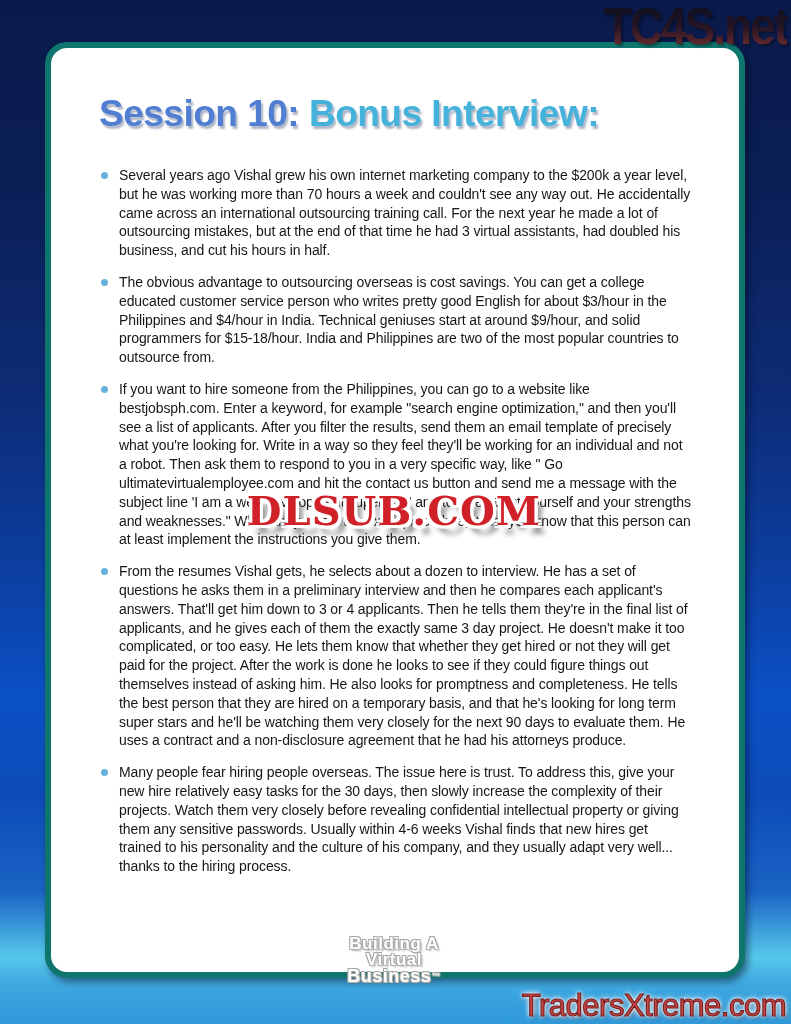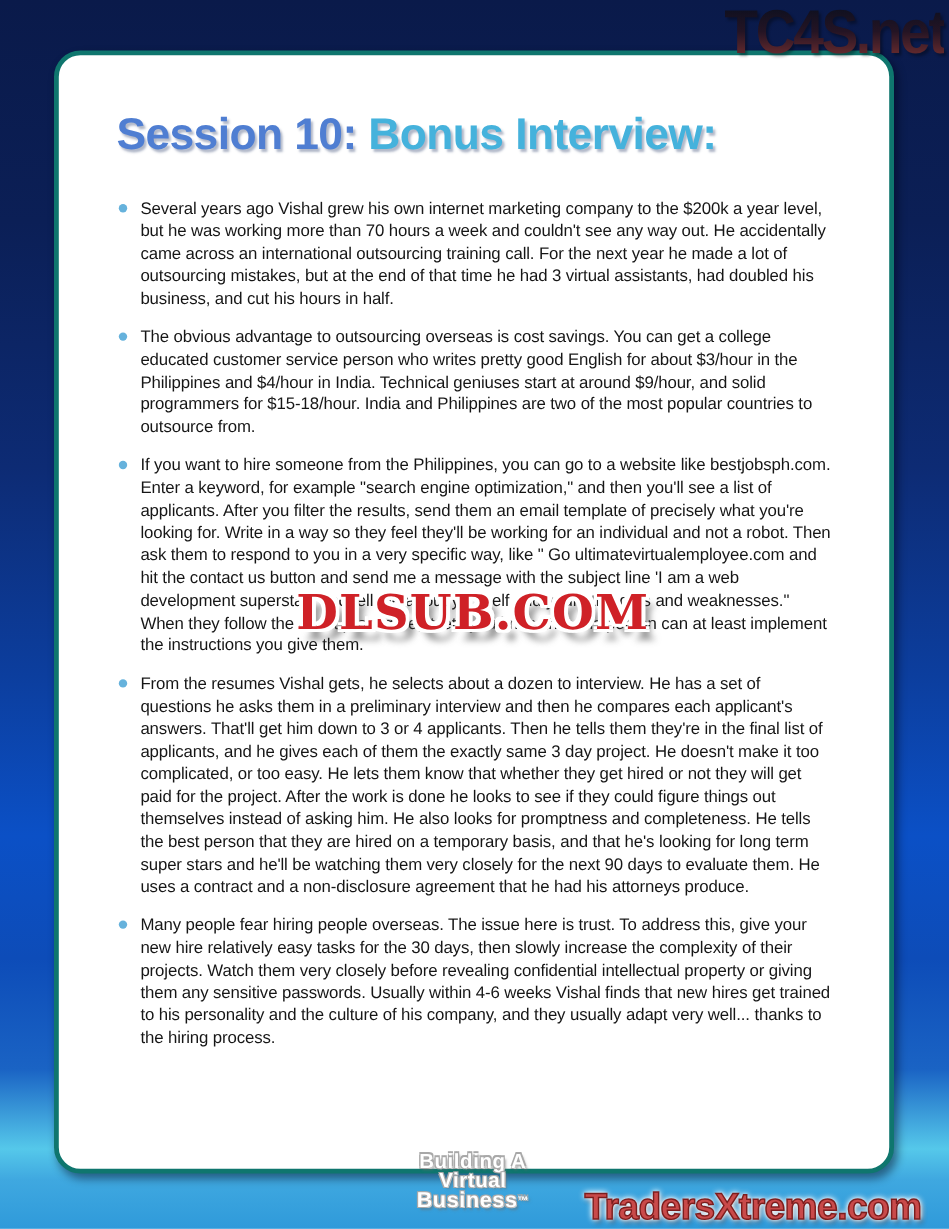--- a/index.html
+++ b/index.html
@@ -20,21 +20,21 @@
       #3fa8e0 96%,
       #2f9ada 100%);
   }
 
   
   .page-card {
     position:absolute;
     left:45px; top:42px;
     width:700px; height:936px;
     background:#ffffff;
-    border:4px solid #0f766e;
+    border:6px solid #0f766e;
     border-radius:22px;
     box-shadow:3px 4px 7px rgba(0,0,20,0.45);
     padding:44px 46px 0 48px;
     overflow:hidden;
   }
 
   
   .doc-title {
     font-size:37px;
     font-weight:bold;
@@ -110,23 +110,23 @@
     text-shadow:
       -3px -3px 0 #fff, 3px -3px 0 #fff, -3px 3px 0 #fff, 3px 3px 0 #fff,
       -3px 0 0 #fff, 3px 0 0 #fff, 0 -3px 0 #fff, 0 3px 0 #fff,
       7px 9px 5px rgba(70,70,70,0.55);
     z-index:6;
     white-space:nowrap;
   }
 
   .wm-traders {
     position:absolute;
-    right:23px; bottom:0px;
+    right:5px; bottom:0px;
     font-size:31px;
-    font-weight:bold;
+    font-weight:normal;
     letter-spacing:-0.5px;
     color:#c94a4a;
     -webkit-text-stroke:1.2px #7c1d1d;
     text-shadow:
       0 0 3px #ffffff, 0 0 5px #ffffff, 0 0 6px #ffffff,
       2px 3px 4px rgba(40,0,0,0.45);
     z-index:6;
     white-space:nowrap;
   }
 
@@ -135,21 +135,21 @@
     position:absolute;
     left:394px; top:936px;
     transform:translateX(-50%);
     text-align:center;
     font-weight:bold;
     color:#ffffff;
     z-index:7;
     line-height:16px;
     white-space:nowrap;
   }
-  .brand-logo .l1 { font-size:17px; letter-spacing:0.5px;margin-top:24px; }
+  .brand-logo .l1 { font-size:17px; letter-spacing:0.5px; }
   .brand-logo .l2 { font-size:17px; letter-spacing:0.5px; }
   .brand-logo .l3 { font-size:18px; letter-spacing:0.5px; }
   .brand-line {
     text-shadow:
       -1px -1px 0 #a8a8a8, 1px -1px 0 #a8a8a8,
       -1px 1px 0 #a8a8a8, 1px 1px 0 #c8c8c8,
       2px 2px 2px rgba(110,110,110,0.55);
   }
   .tm { font-size:9px; vertical-align:top; }
 </style>

